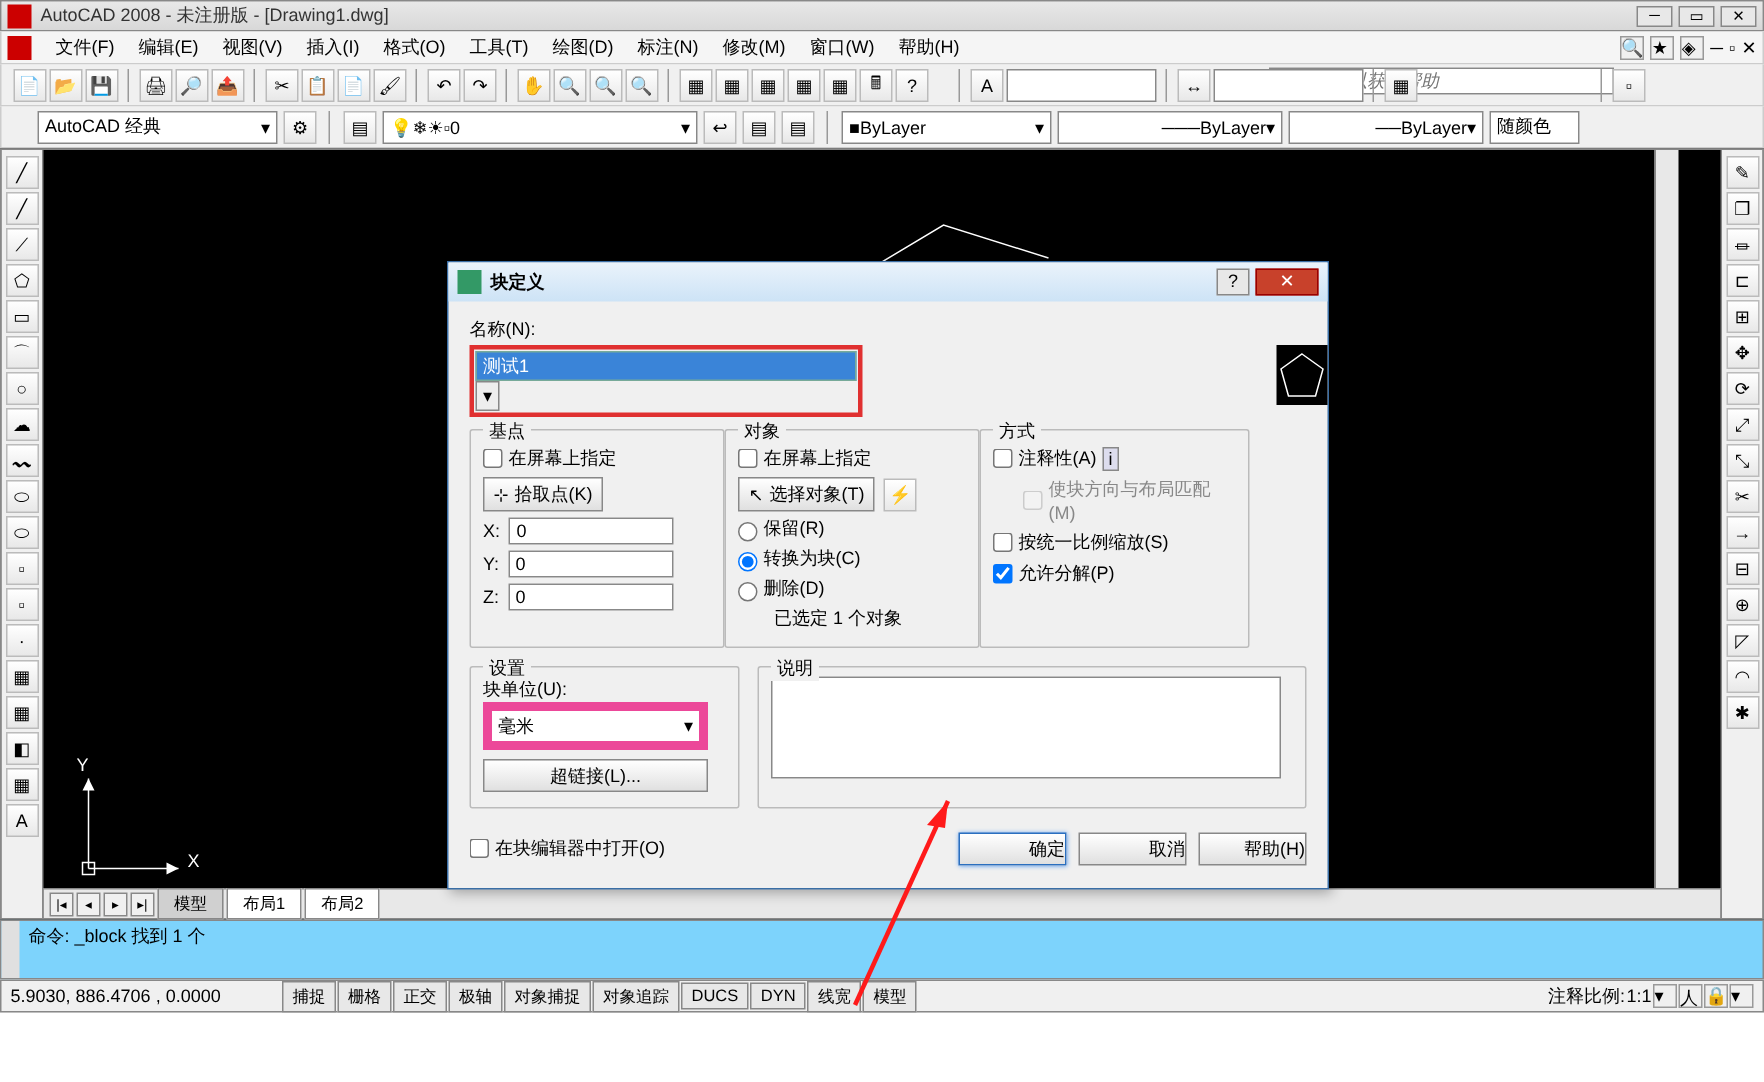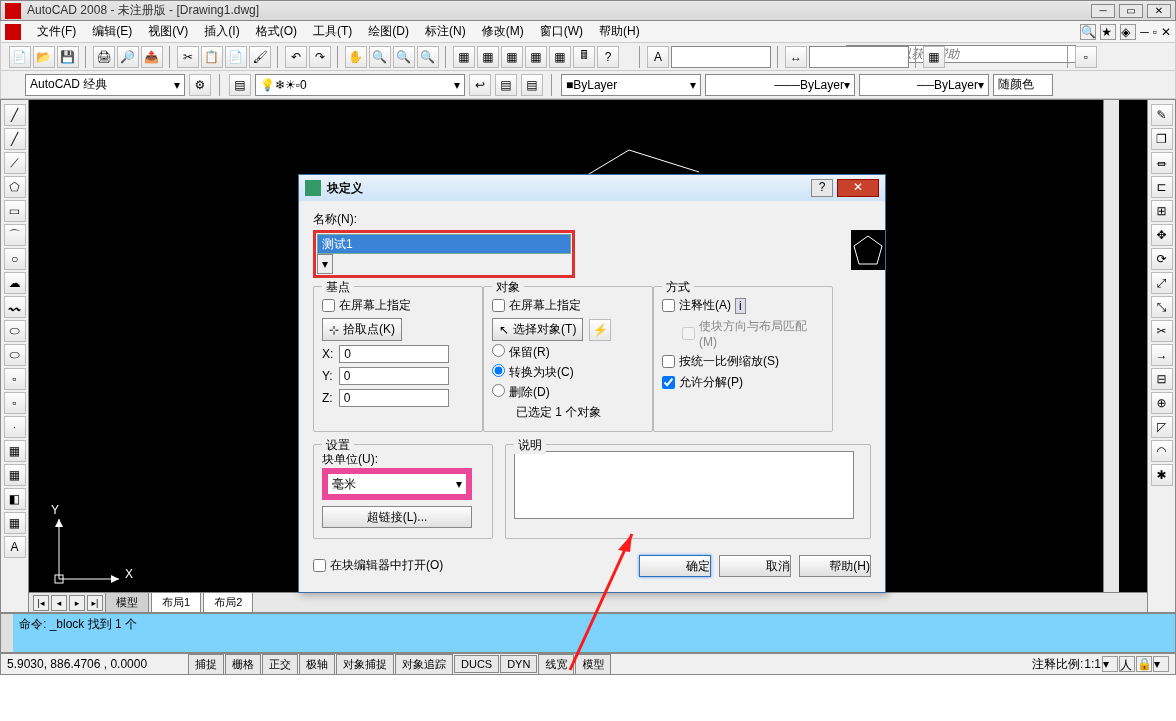--- a/index.html
+++ b/index.html
@@ -65,21 +65,21 @@
 .preview { width: 40px; height: 40px; background: #000; display: flex; align-items: center; justify-content: center; margin-left: 260px; position: relative; top: -4px; }
 
 .row3 { display: flex; gap: 0; margin-top: 8px; }
 .group { border: 1px solid #bbb; border-radius: 2px; padding: 6px 8px 10px 8px; position: relative; }
 .group .gt { position: absolute; top: -8px; left: 8px; background: #f0f0f0; padding: 0 4px; }
 .chk { display: flex; align-items: center; gap: 4px; margin: 4px 0; }
 .chk input { width: 13px; height: 13px; }
 .btnlike { display: inline-flex; align-items: center; gap: 4px; border: 1px solid #888; background: linear-gradient(#fff,#e0e0e0); padding: 2px 6px; }
 .coordrow { display: flex; align-items: center; gap: 6px; margin: 4px 0; }
 .coordrow input { width: 110px; height: 18px; border: 1px solid #888; padding: 0 4px; }
-.radio { display: flex; align-items: flex-start; gap: 4px; margin: 3px 0; }
+.radio { display: flex; align-items: flex-end; gap: 4px; margin: 3px 0; }
 
 .row2 { display: flex; gap: 12px; margin-top: 12px; }
 .selbox { width: 150px; height: 32px; border: 6px solid #ec4899; background: #fff; padding: 0 4px; display: flex; align-items: center; }
 .widebtn { width: 150px; height: 22px; border: 1px solid #888; background: linear-gradient(#fff,#e0e0e0); text-align: center; line-height: 20px; margin-top: 6px; }
 .descbox { width: 340px; height: 68px; border: 1px solid #888; background: #fff; }
 
 .dlg-foot { display: flex; align-items: center; margin-top: 14px; }
 .dlg-foot .chk { flex: 1; }
 .dlgbtn { width: 72px; height: 22px; border: 1px solid #888; background: linear-gradient(#fff,#e0e0e0); margin-left: 8px; text-align: right; line-height: 20px; }
 .dlgbtn.primary { border: 1px solid #2b6fbf; box-shadow: 0 0 3px #59e; }

